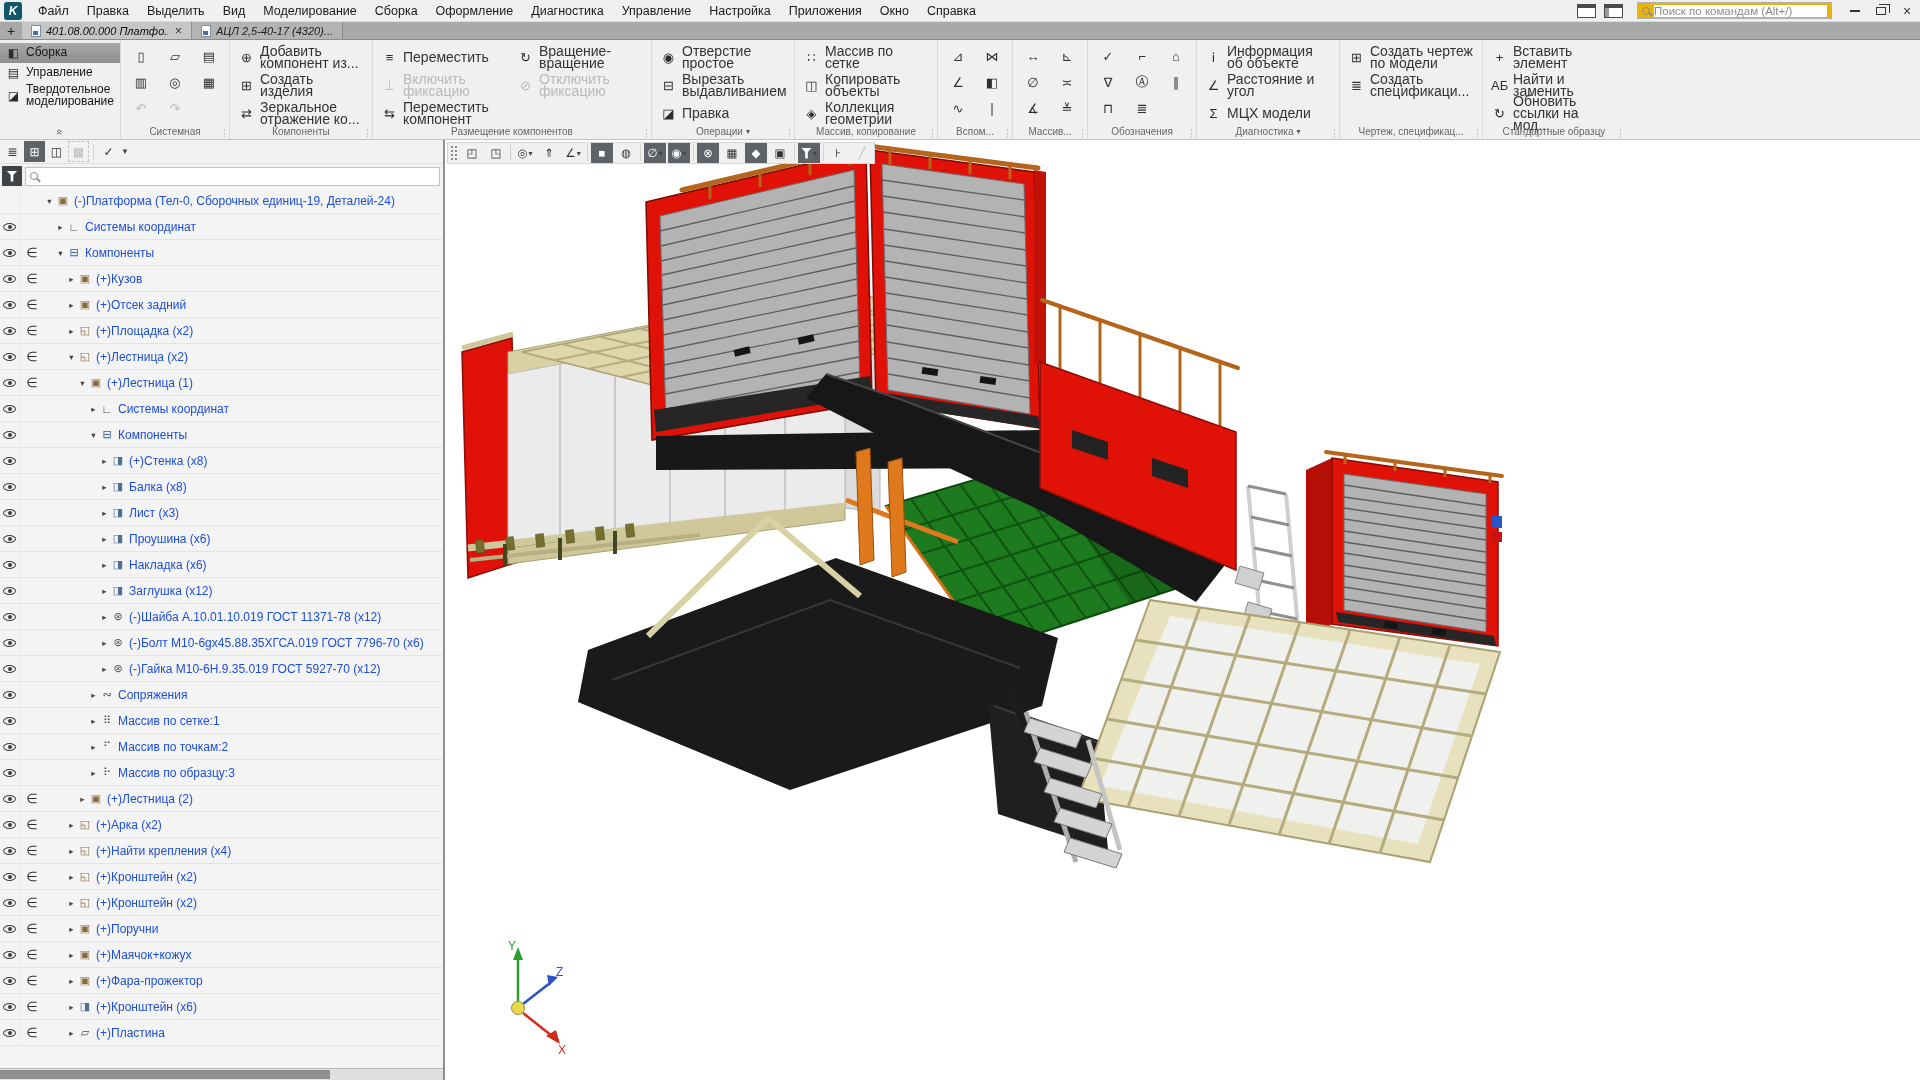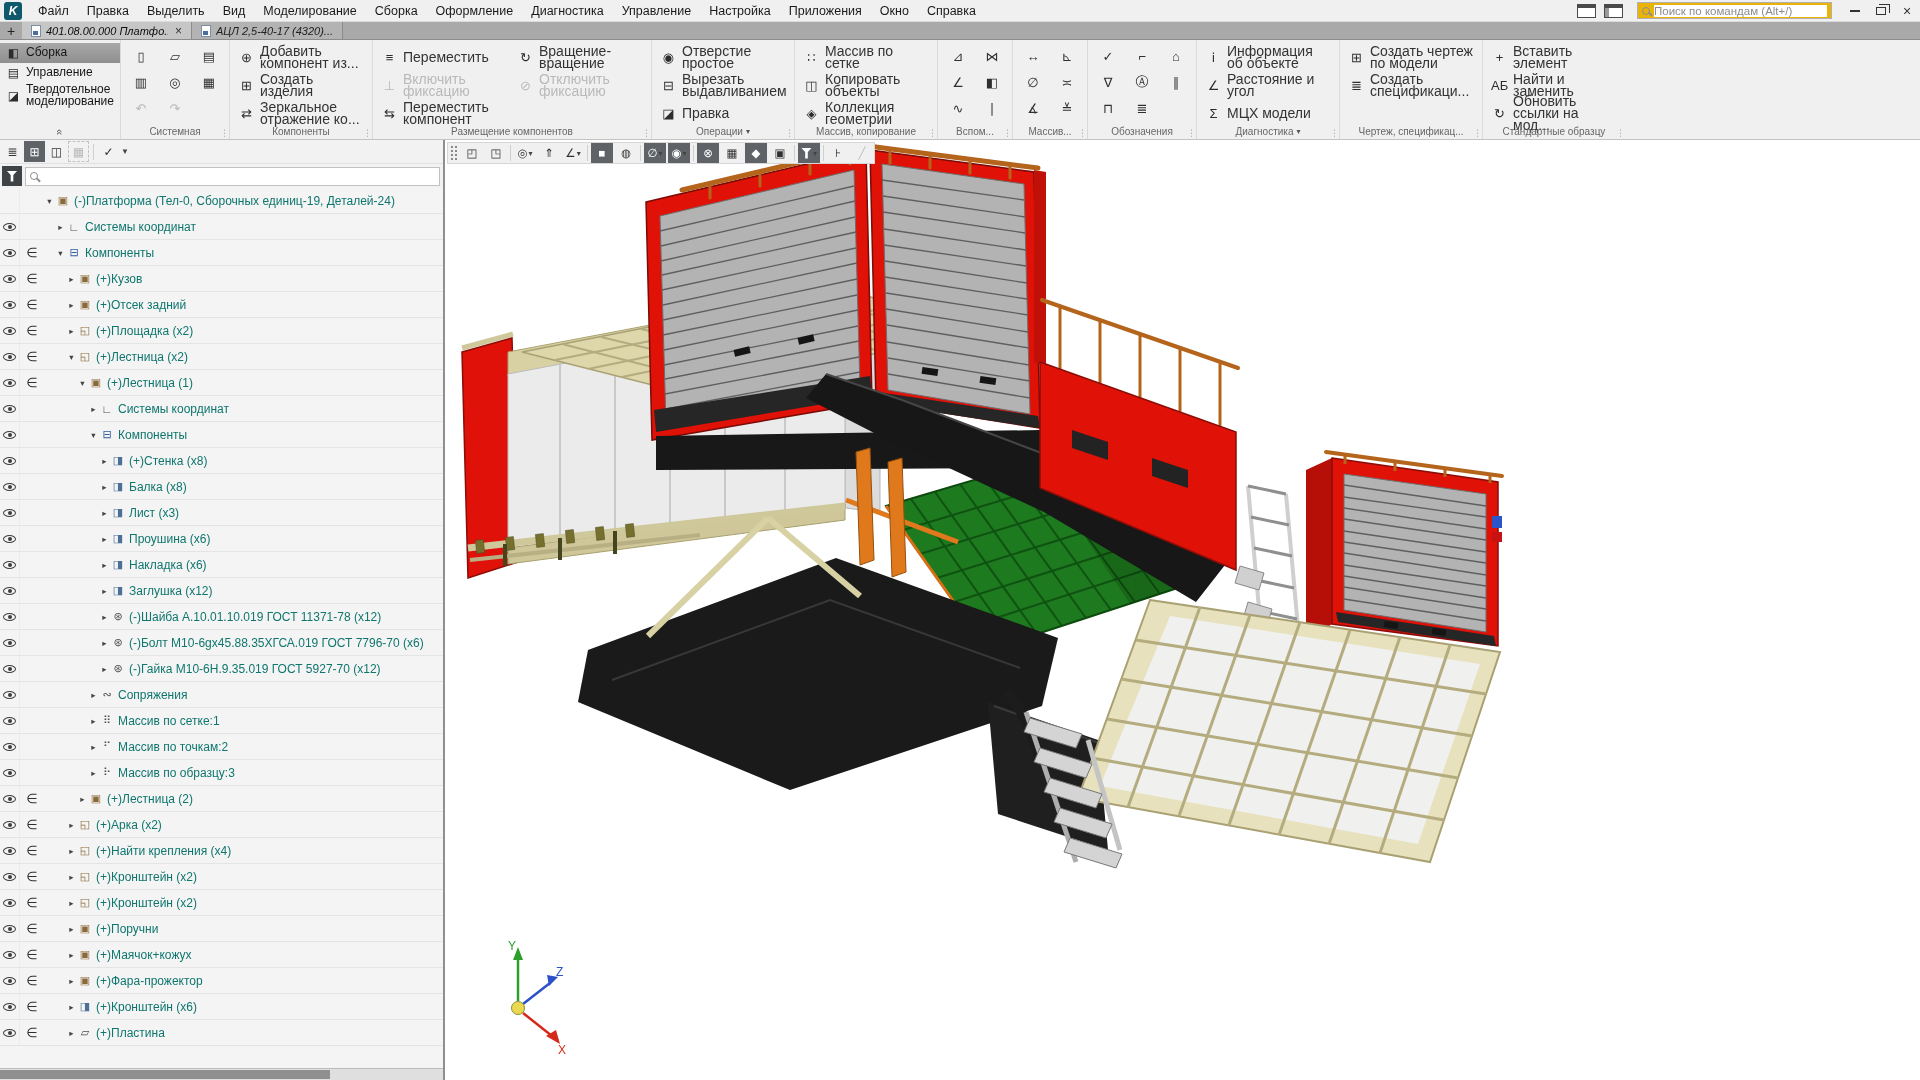--- a/index.html
+++ b/index.html
@@ -79,21 +79,21 @@
   .cell-eye { width:20px; flex:none; display:flex; align-items:center; justify-content:center; border-right:1px solid #ececec; height:100%; }
   .eye { display:inline-block; width:13px; height:8px; border:1.4px solid #3d3d3d; border-radius:50%; position:relative; }
   .eye::after { content:""; position:absolute; left:50%; top:50%; width:4px; height:4px; margin:-2px 0 0 -2px; background:#3d3d3d; border-radius:50%; }
   .cell-mem { width:24px; flex:none; text-align:center; font-size:13px; color:#2e2e2e; }
   .arrow { width:11px; flex:none; font-size:8.5px; color:#444; text-align:center; }
   .ticon { width:16px; flex:none; text-align:center; font-size:11px; }
   .t-assembly,.t-subassembly { color:#8a6a3a; }
   .t-part { color:#4b6f96; }
   .t-components { color:#2f5f9e; }
   .t-csys,.t-mates,.t-array_grid,.t-array_points,.t-array_sample,.t-sheet,.t-fastener { color:#4d4d4d; }
-  .tlabel { font-size:12px; color:#0f766e; padding-left:3px; white-space:nowrap; overflow:hidden; }
+  .tlabel { font-size:12px; color:#1d4ed8; padding-left:3px; white-space:nowrap; overflow:hidden; }
   .tree-hscroll { height:12px; background:#dfdfdf; border-top:1px solid #bbb; position:relative; }
   .tree-hscroll .thumb { position:absolute; left:0; top:1px; height:9px; width:330px; background:#8f8f8f; }
 
   
   .viewport { flex:1; position:relative; background:#fff; overflow:hidden; }
   .vtoolbar { position:absolute; left:2px; top:2px; height:22px; display:flex; align-items:center; background:#f0f0f0; border:1px solid #d6d6d6; z-index:10; }
   .vgrip { width:8px; height:16px; margin:0 2px; background-image:radial-gradient(#8a8a8a 1px, transparent 1.2px); background-size:4px 4px; }
   .vbtn { height:20px; min-width:22px; padding:0 2px; display:flex; align-items:center; justify-content:center; font-size:11.5px; color:#2f2f2f; margin:0 1px; }
   .vbtn.pressed { background:#5f6368; color:#fff; }
   .vbtn.disabled { color:#bdbdbd; }

